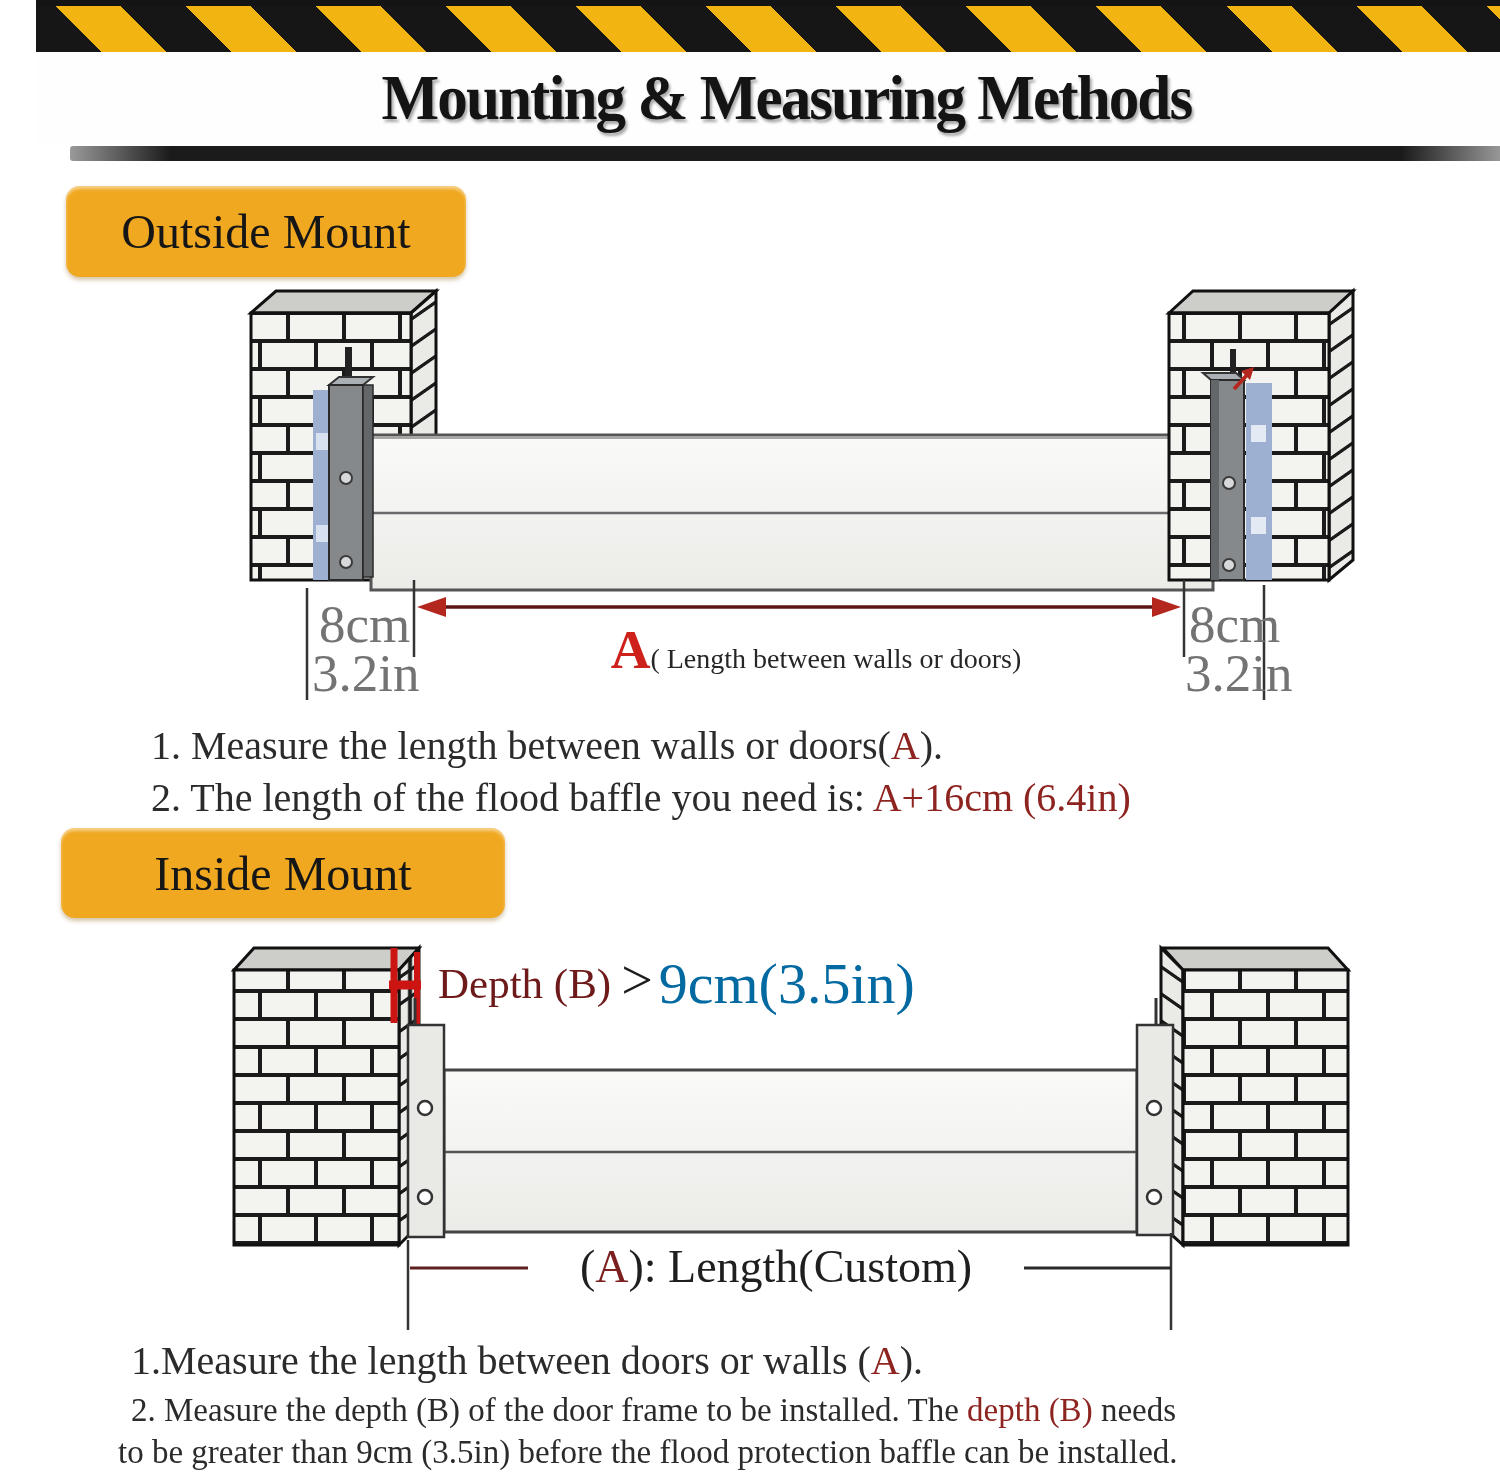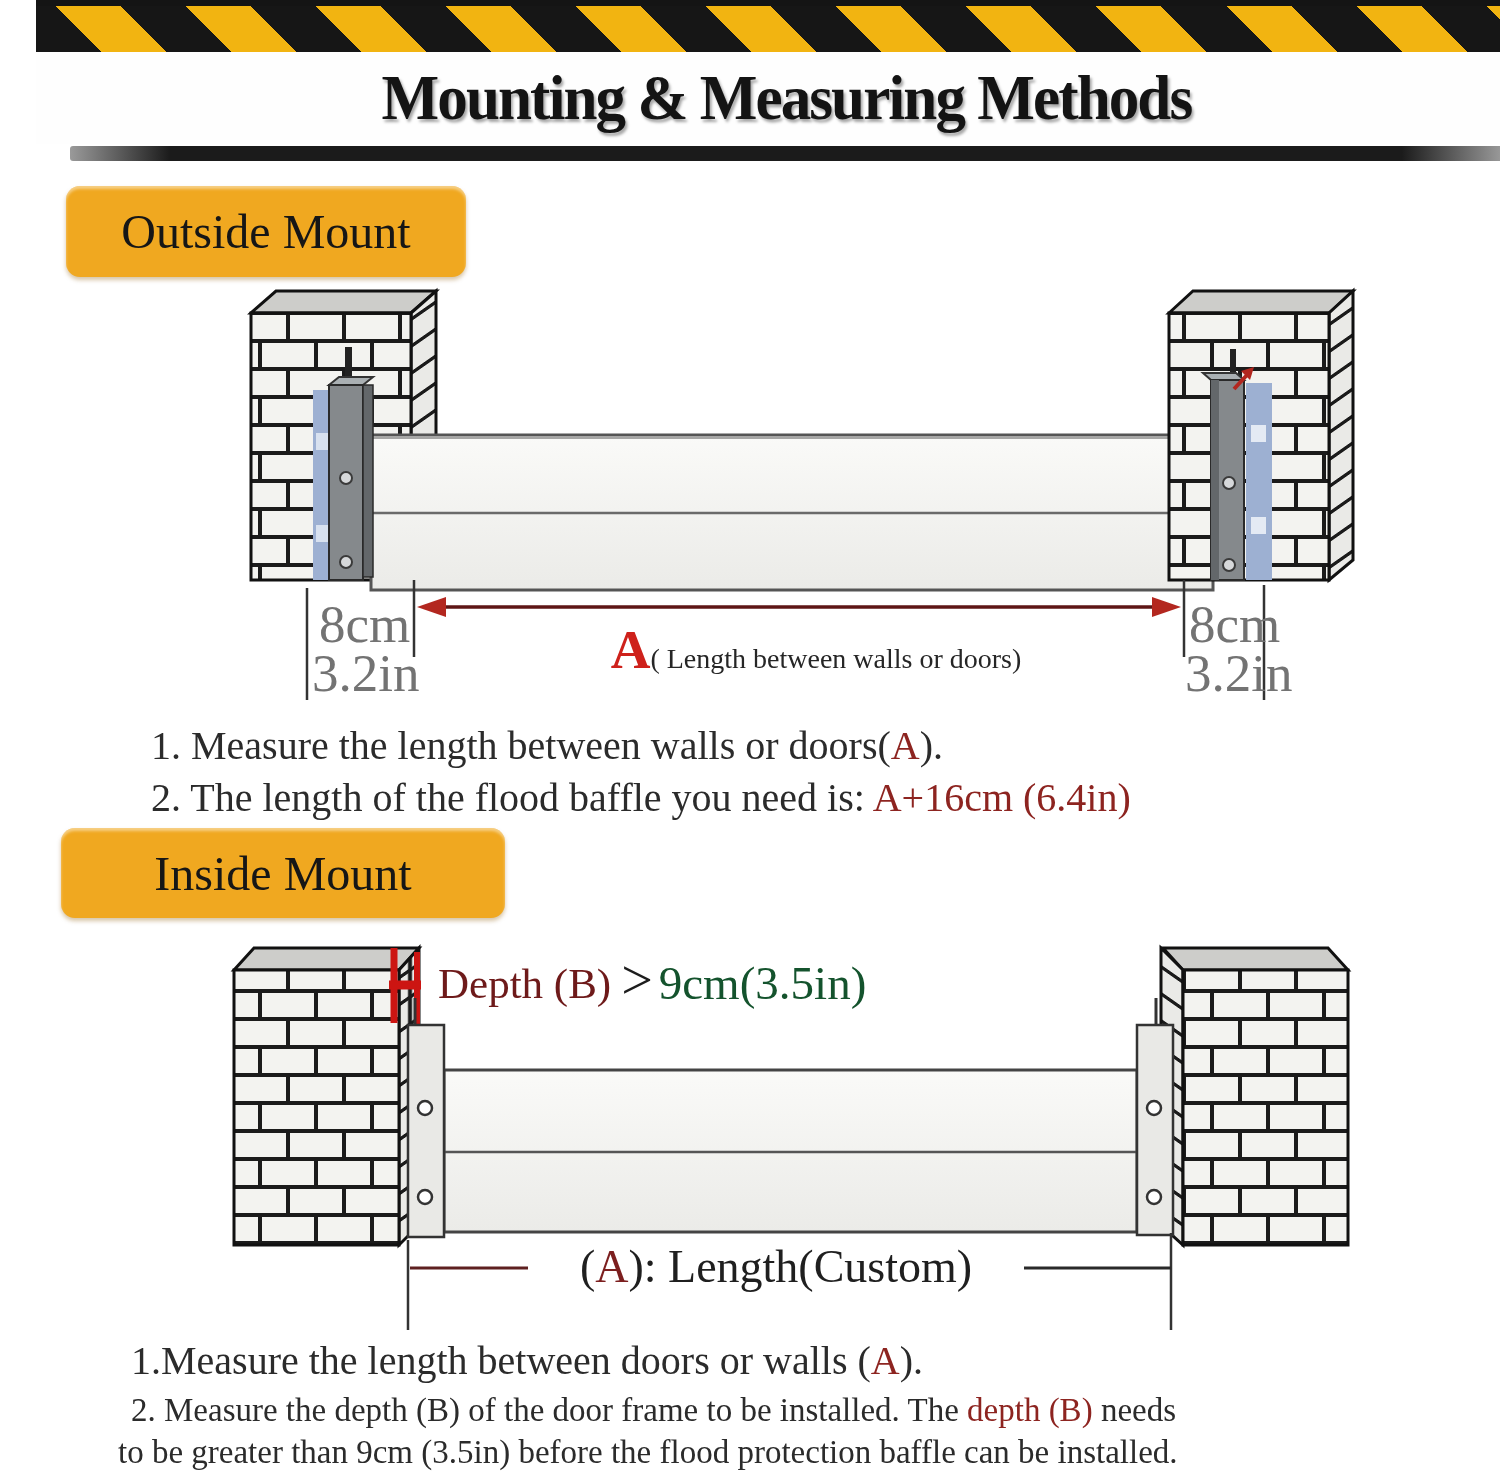--- a/index.html
+++ b/index.html
@@ -26,21 +26,21 @@
   .badge-inside{left:25px;top:828px;width:444px;height:90px;}
 
   
   .dim-num{font-size:53px;color:#737373;white-space:nowrap;line-height:1.05;}
   .dim-center{display:flex;align-items:baseline;justify-content:center;white-space:nowrap;}
   .dim-a{font-size:55px;font-weight:bold;color:#ce211b;line-height:1;}
   .dim-rest{font-size:28px;color:#262626;}
   .depth-line{display:flex;align-items:center;white-space:nowrap;}
   .depth-pre{font-size:43px;color:#6e1a1a;}
   .depth-gt{font-size:56px;color:#1d1d1d;margin:0 6px 6px 10px;}
-  .depth-val{font-size:47px;color:#14532d;}
+  .depth-val{font-size:58px;color:#0369a1;}
   .len-label{font-size:46px;color:#1f1f1f;text-align:center;white-space:nowrap;}
   .maroon{color:#7c1f1f;}
 
   
   .step{font-size:40px;color:#2b2b2b;white-space:nowrap;text-align:center;}
   .step .em{color:#8d2420;}
   .step-b{font-size:33px;}
 </style>
 </head>
 <body>

